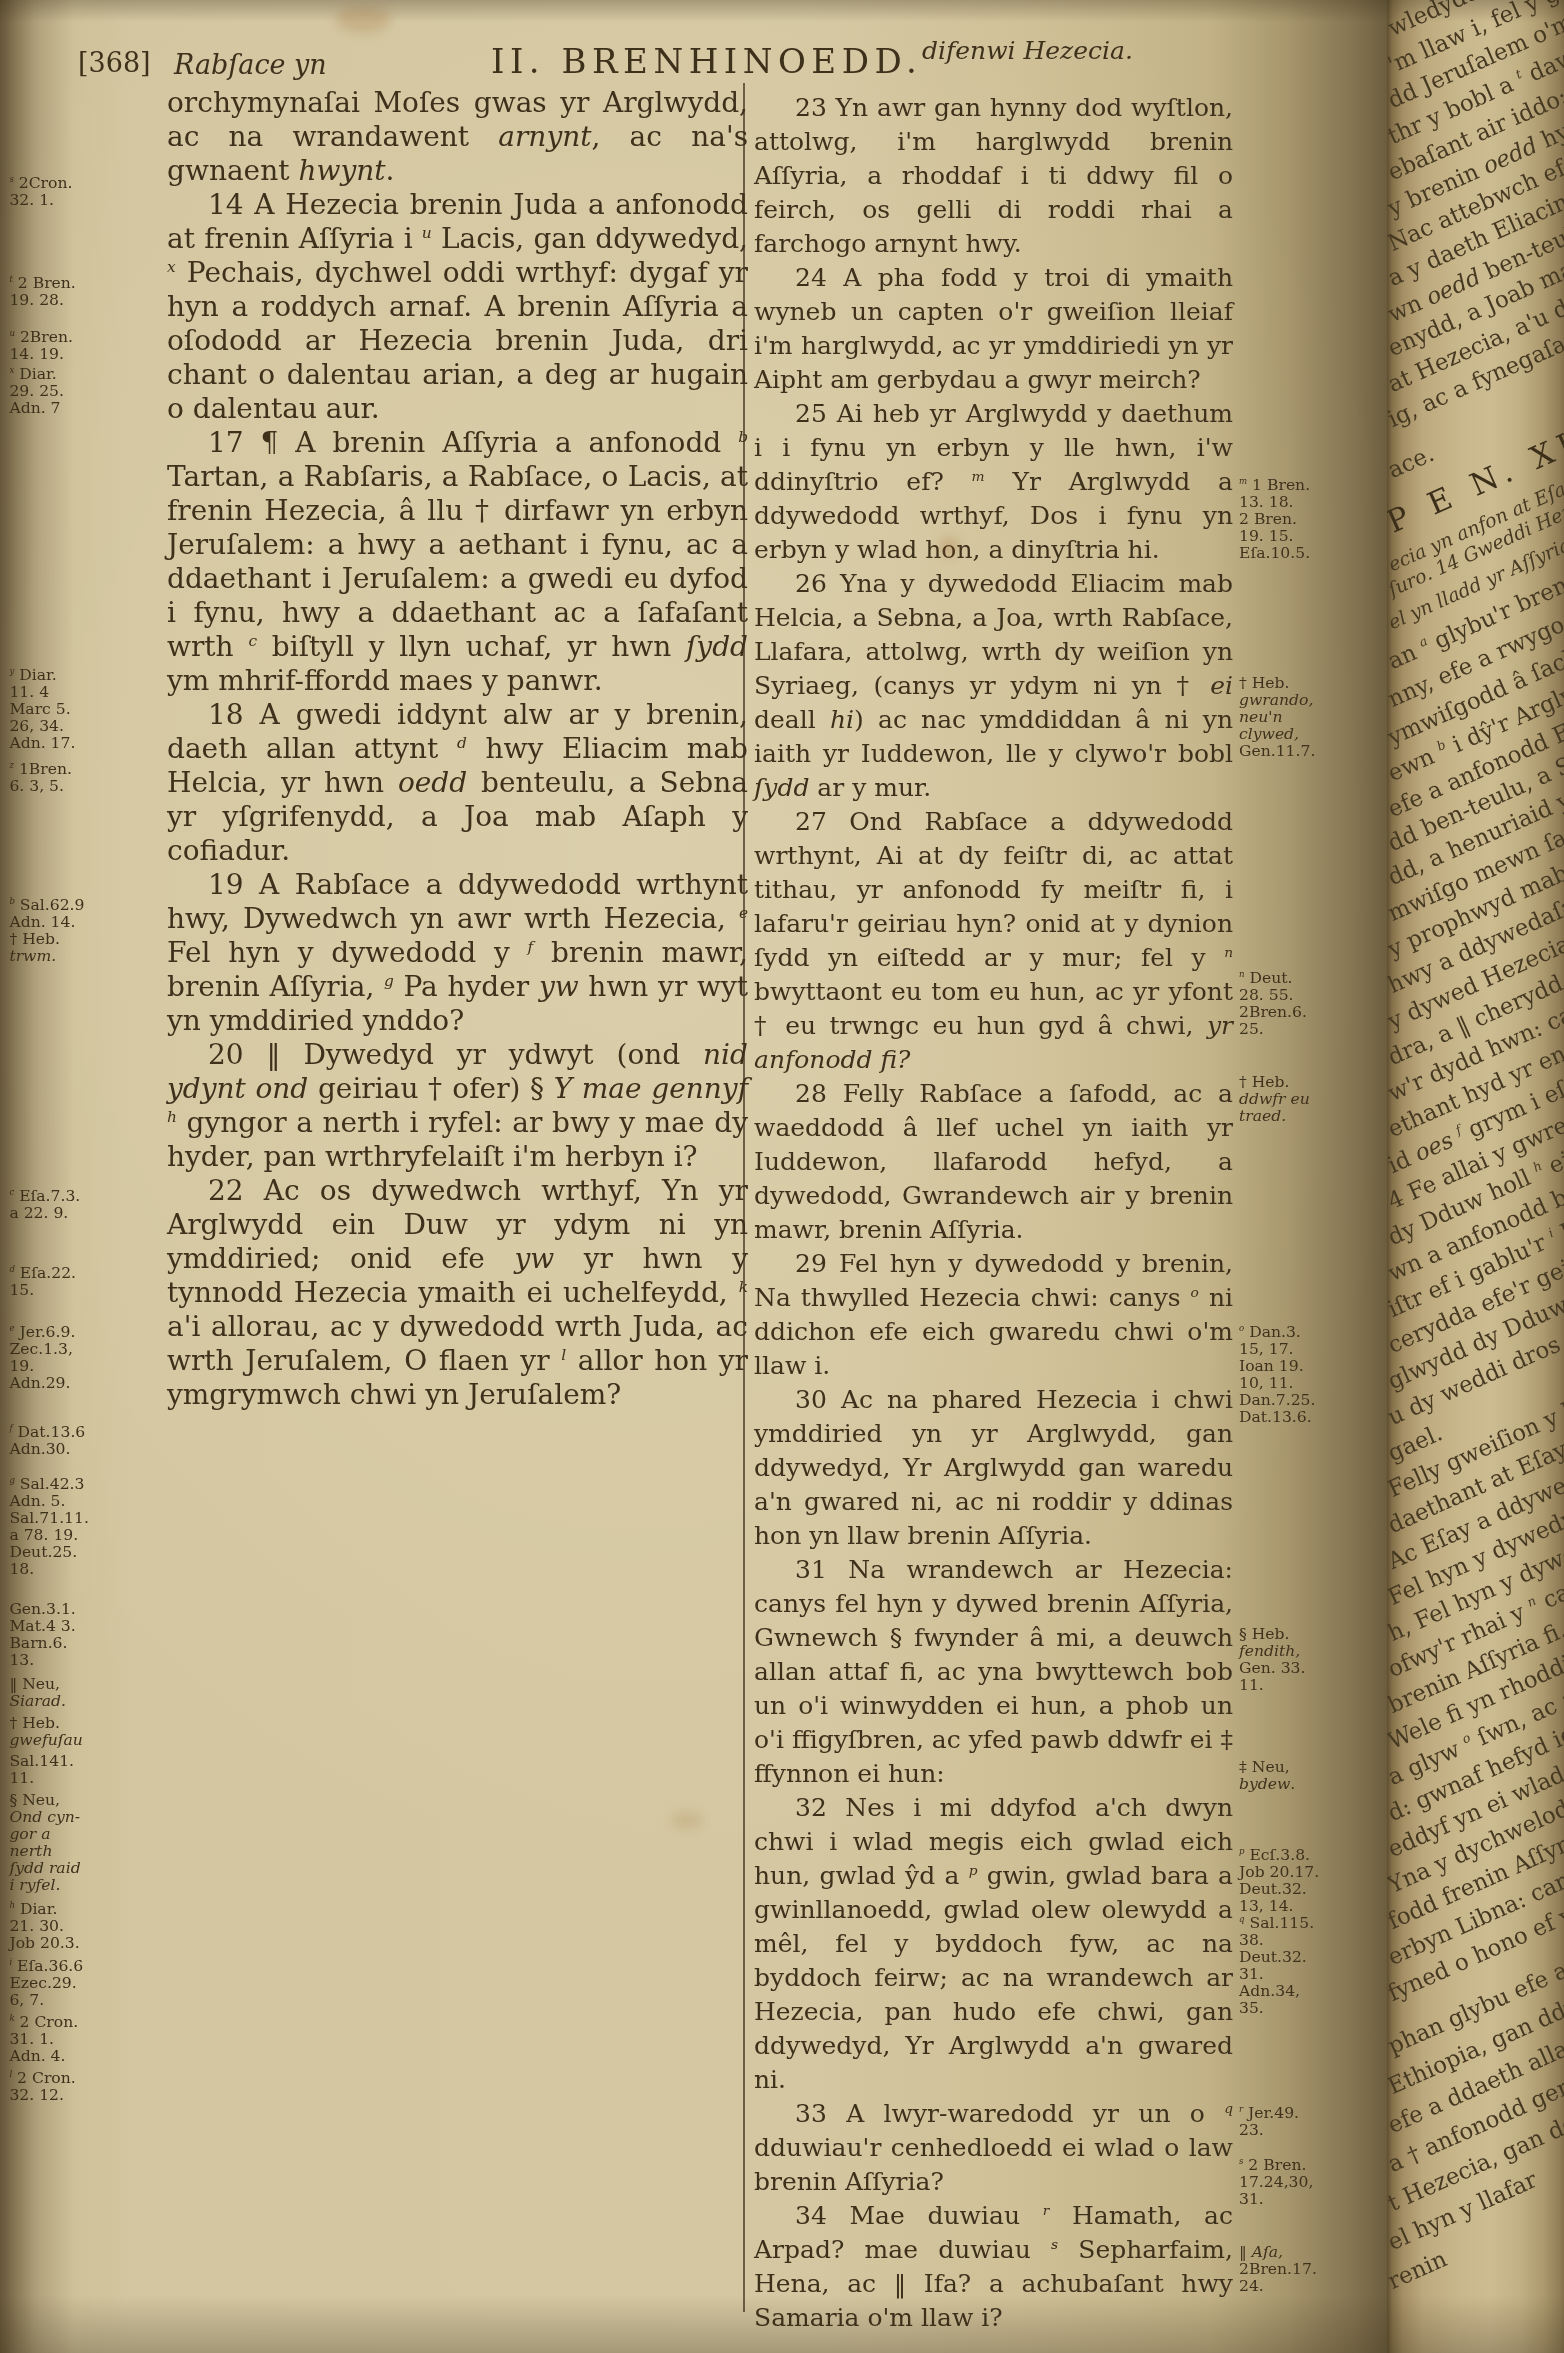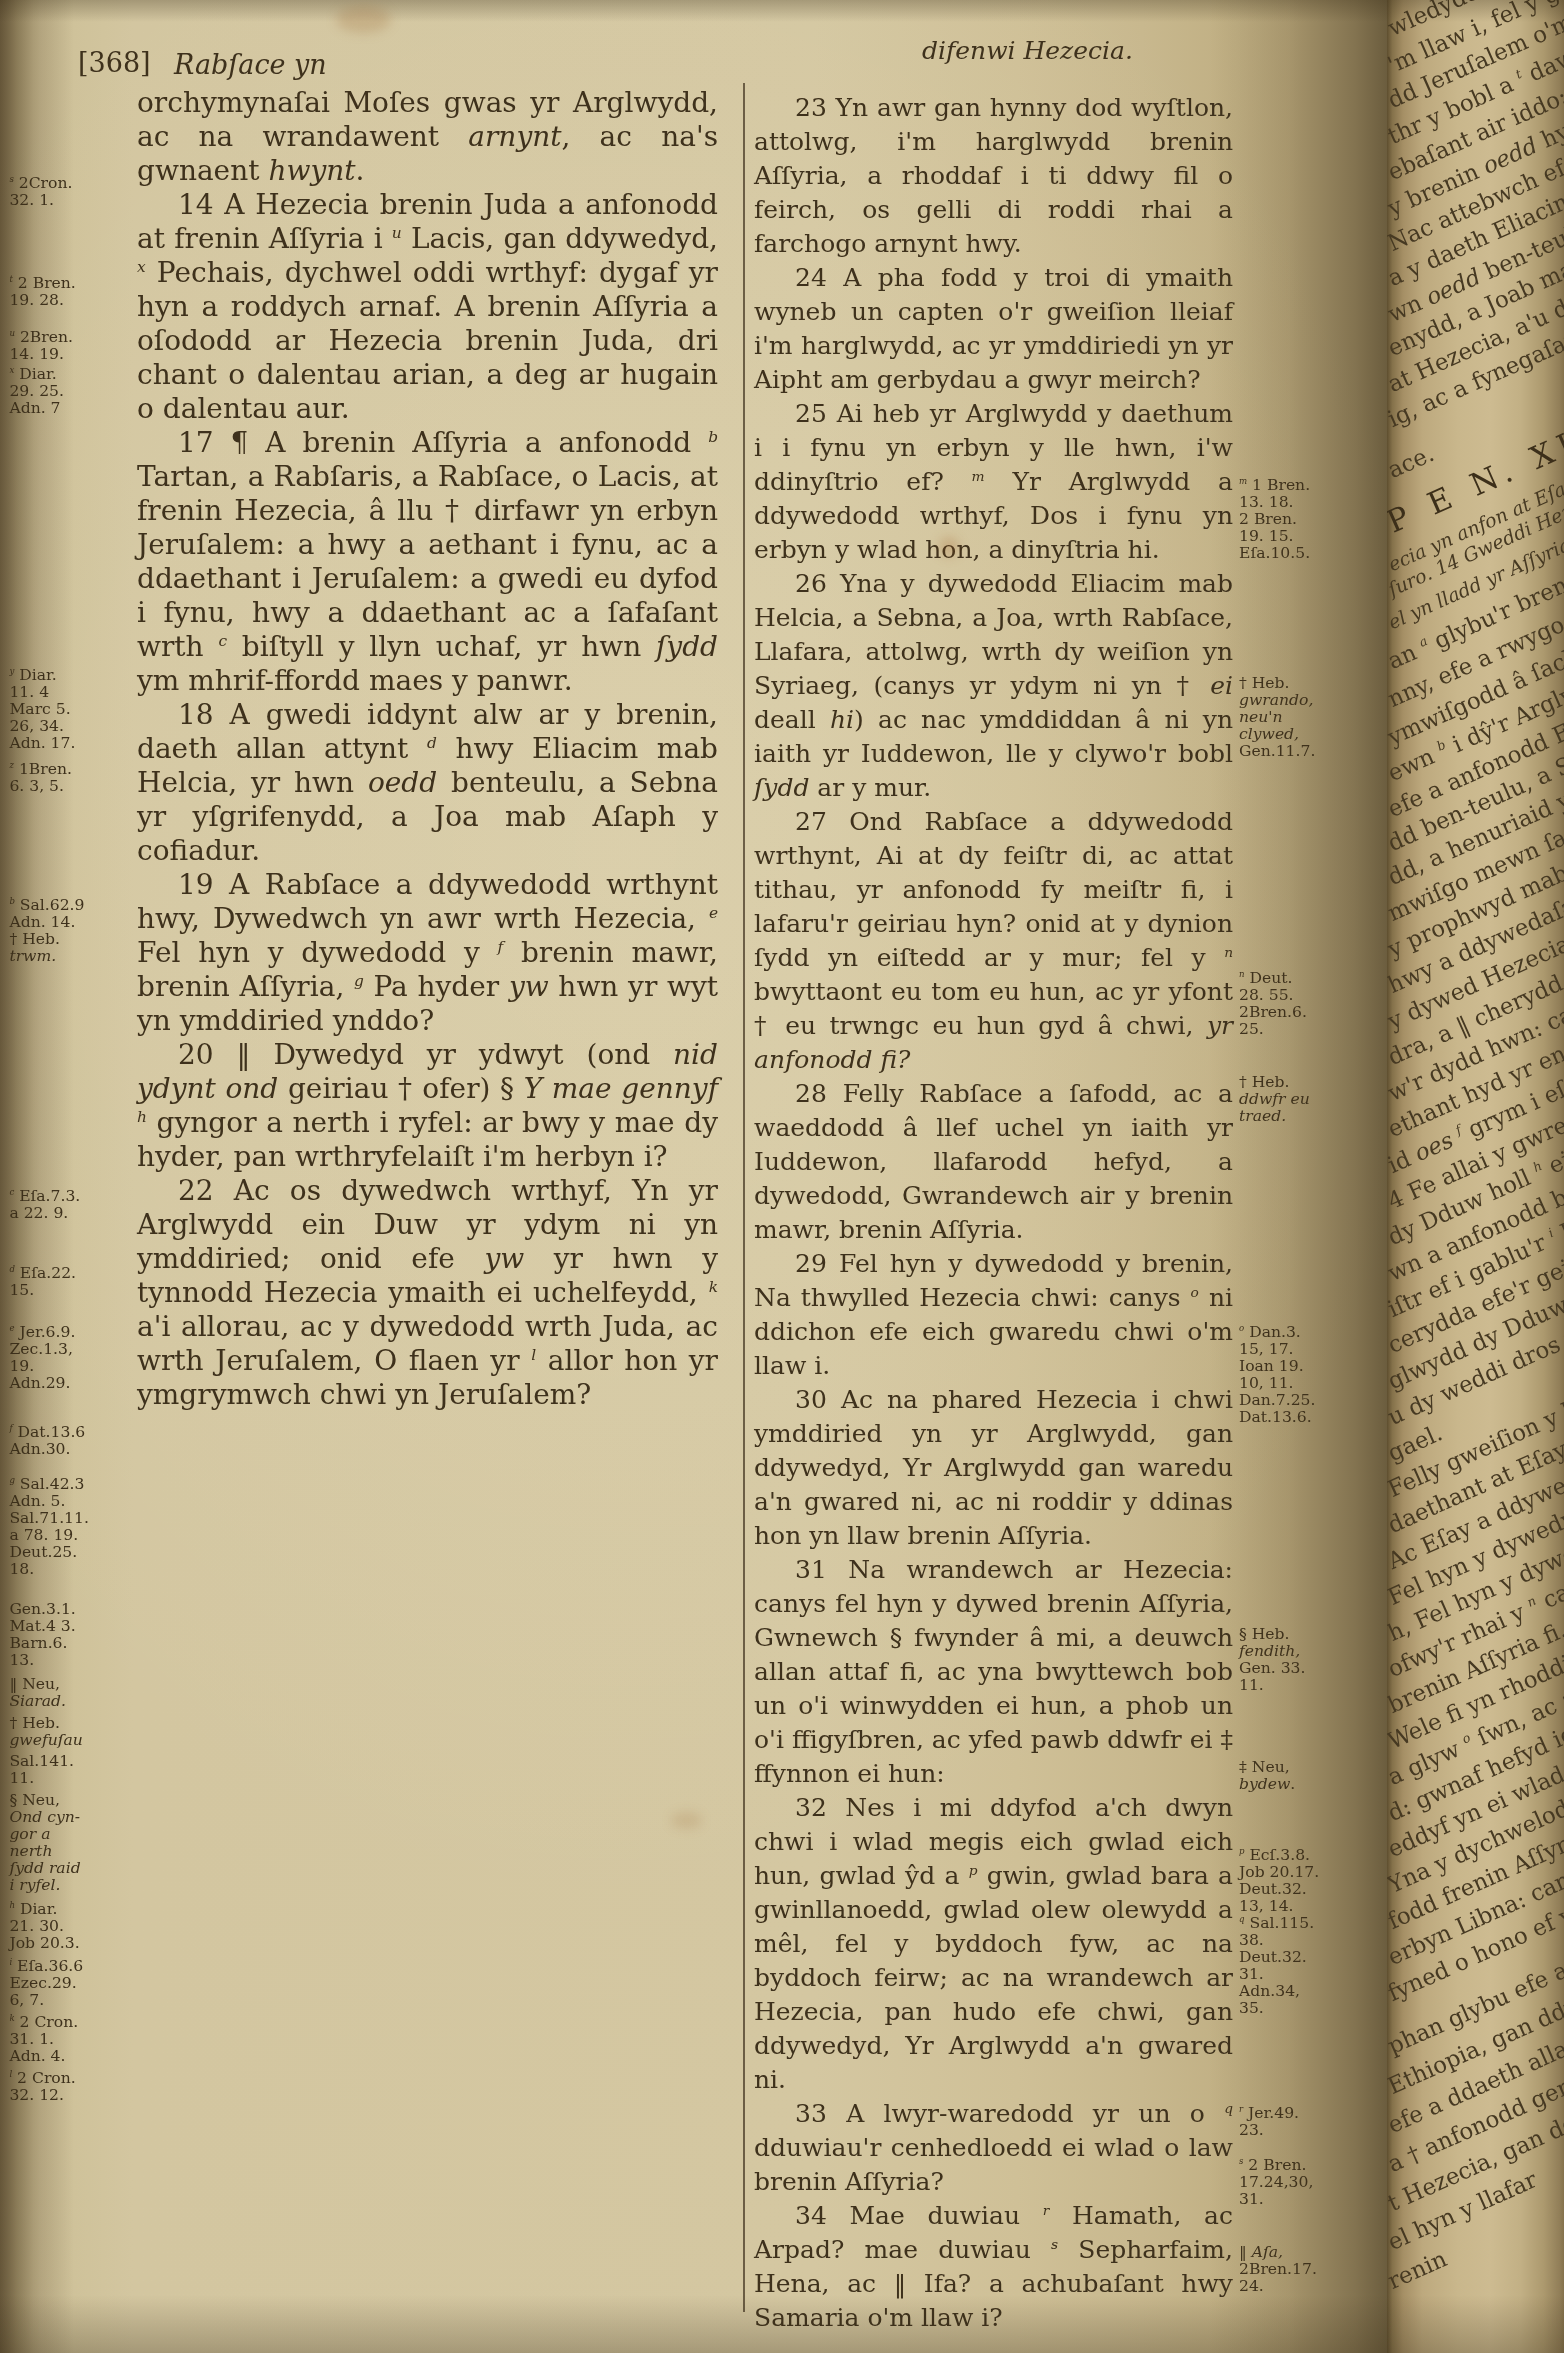--- a/index.html
+++ b/index.html
@@ -13,21 +13,21 @@
       #d3c6a0;
   }
 
   
   .pagenum   { position:absolute; left:78px; top:47px;  font-size:27px; color:var(--ink); }
   .run-left  { position:absolute; left:174px; top:49px;  font-size:27px; font-style:italic; color:var(--ink); }
   .title     { position:absolute; left:491px; top:41px;  font-size:34px; letter-spacing:5.5px; color:var(--ink); }
   .run-right { position:absolute; left:922px; top:36px; font-size:25px; font-style:italic; color:var(--ink); }
 
   
-  .col-left  { position:absolute; left:137px; top:86px; width:581px; font-size:28px; line-height:34px; text-align:justify; color:var(--ink); }
+  .col-left  { position:absolute; left:167px; top:86px; width:581px; font-size:28px; line-height:34px; text-align:justify; color:var(--ink); }
   .col-right { position:absolute; left:754px; top:91px; width:479px; font-size:25px; line-height:34px; text-align:justify; color:var(--ink); }
   .para { text-indent:41px; }
   .para.cont { text-indent:0; }
   sup { font-size:.55em; font-style:italic; line-height:0; vertical-align:super; }
 
   .divider { position:absolute; left:743px; top:83px; width:1.6px; height:2229px; background:rgba(62,49,28,.7); }
 
   
   .mnote { position:absolute; font-size:15.6px; line-height:17px; color:var(--ink); }
   .mnote.left-side  { left:9.4px;   width:141px; }
@@ -56,20 +56,21 @@
   .stain.s2 { left:939px; top:537px; width:20.3px; height:20.3px; background:rgba(160,90,35,.25); }
   .stain.s3 { left:671px; top:1812px; width:31px; height:17px; background:rgba(150,95,40,.16); }
 </style>
 </head>
 <body>
 
 <div class="page">
 
   <div class="pagenum">[368]</div>
   <div class="run-left">Rabſace yn</div>
+  <div class="title">II. BRENHINOEDD.</div>
   <div class="run-right">difenwi Hezecia.</div>
 
   <div class="mnote left-side" style="top: 175px;"><sup>s</sup> 2Cron.<br>32. 1.</div>
     <div class="mnote left-side" style="top: 275px;"><sup>t</sup> 2 Bren.<br>19. 28.</div>
     <div class="mnote left-side" style="top: 329px;"><sup>u</sup> 2Bren.<br>14. 19.</div>
     <div class="mnote left-side" style="top: 366px;"><sup>x</sup> Diar.<br>29. 25.<br>Adn. 7</div>
     <div class="mnote left-side" style="top: 667px;"><sup>y</sup> Diar.<br>11. 4<br>Marc 5.<br>26, 34.<br>Adn. 17.</div>
     <div class="mnote left-side" style="top: 761px;"><sup>z</sup> 1Bren.<br>6. 3, 5.</div>
     <div class="mnote left-side" style="top: 897px;"><sup>b</sup> Sal.62.9<br>Adn. 14.<br>† Heb.<br><i>trwm.</i></div>
     <div class="mnote left-side" style="top: 1188px;"><sup>c</sup> Eſa.7.3.<br>a 22. 9.</div>

